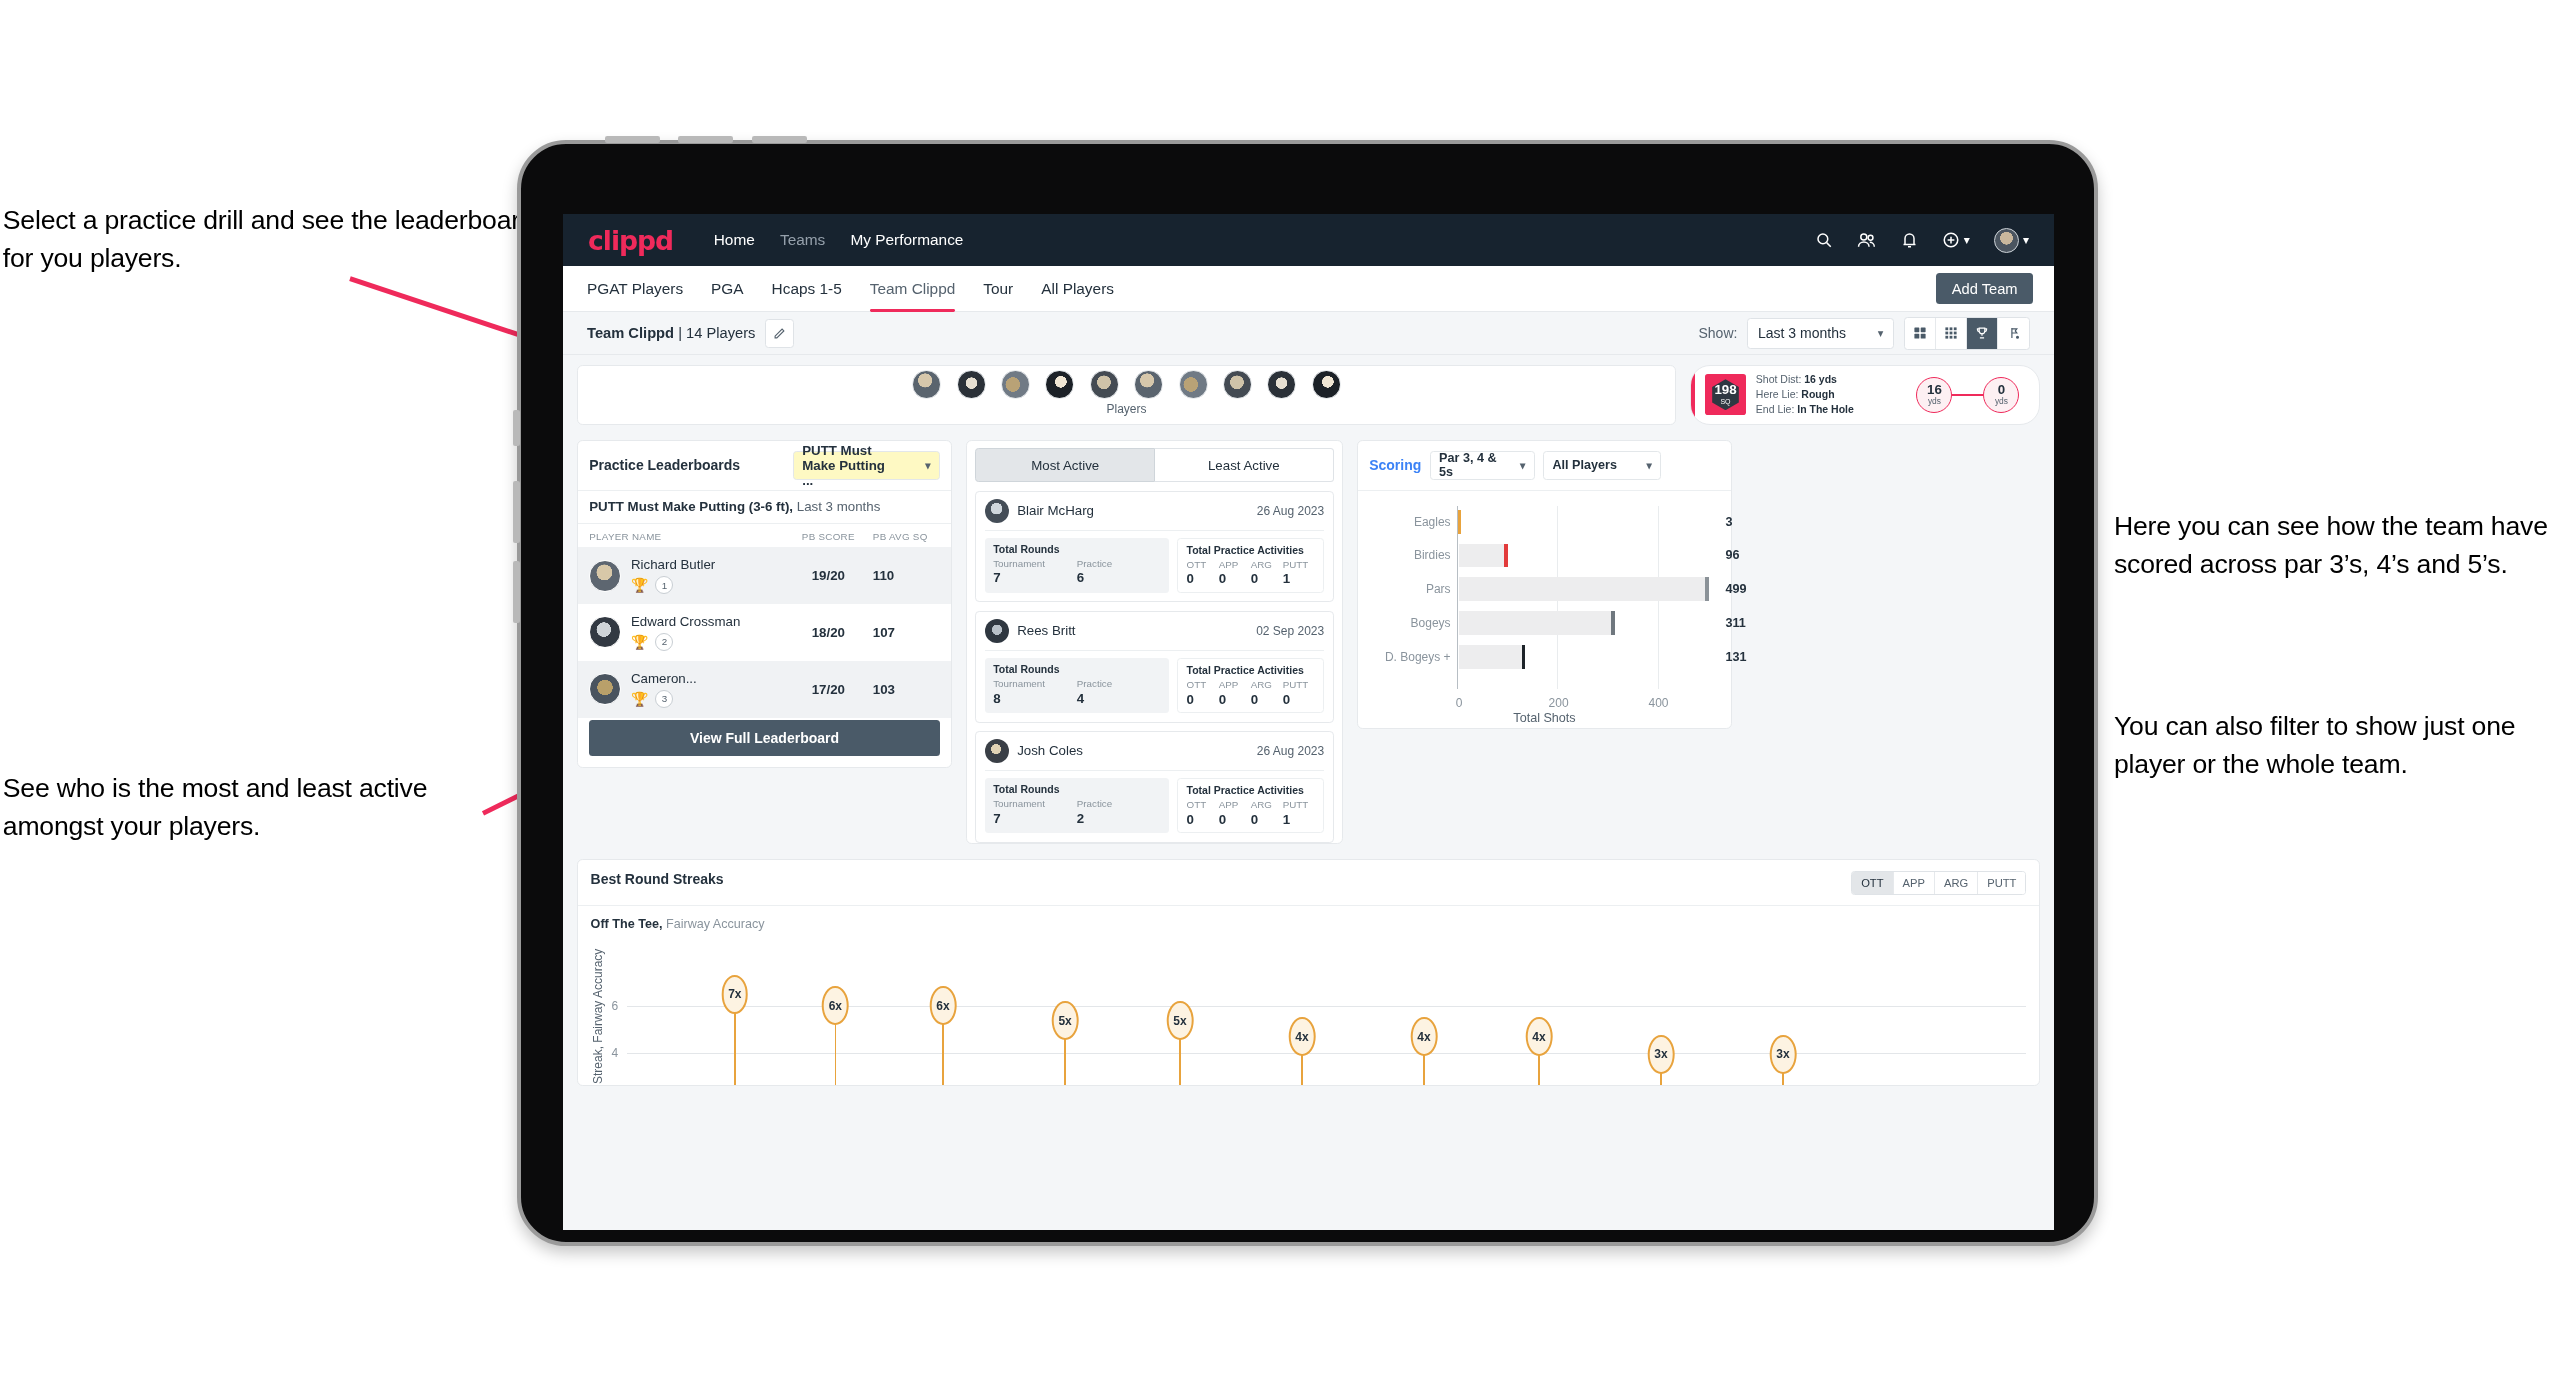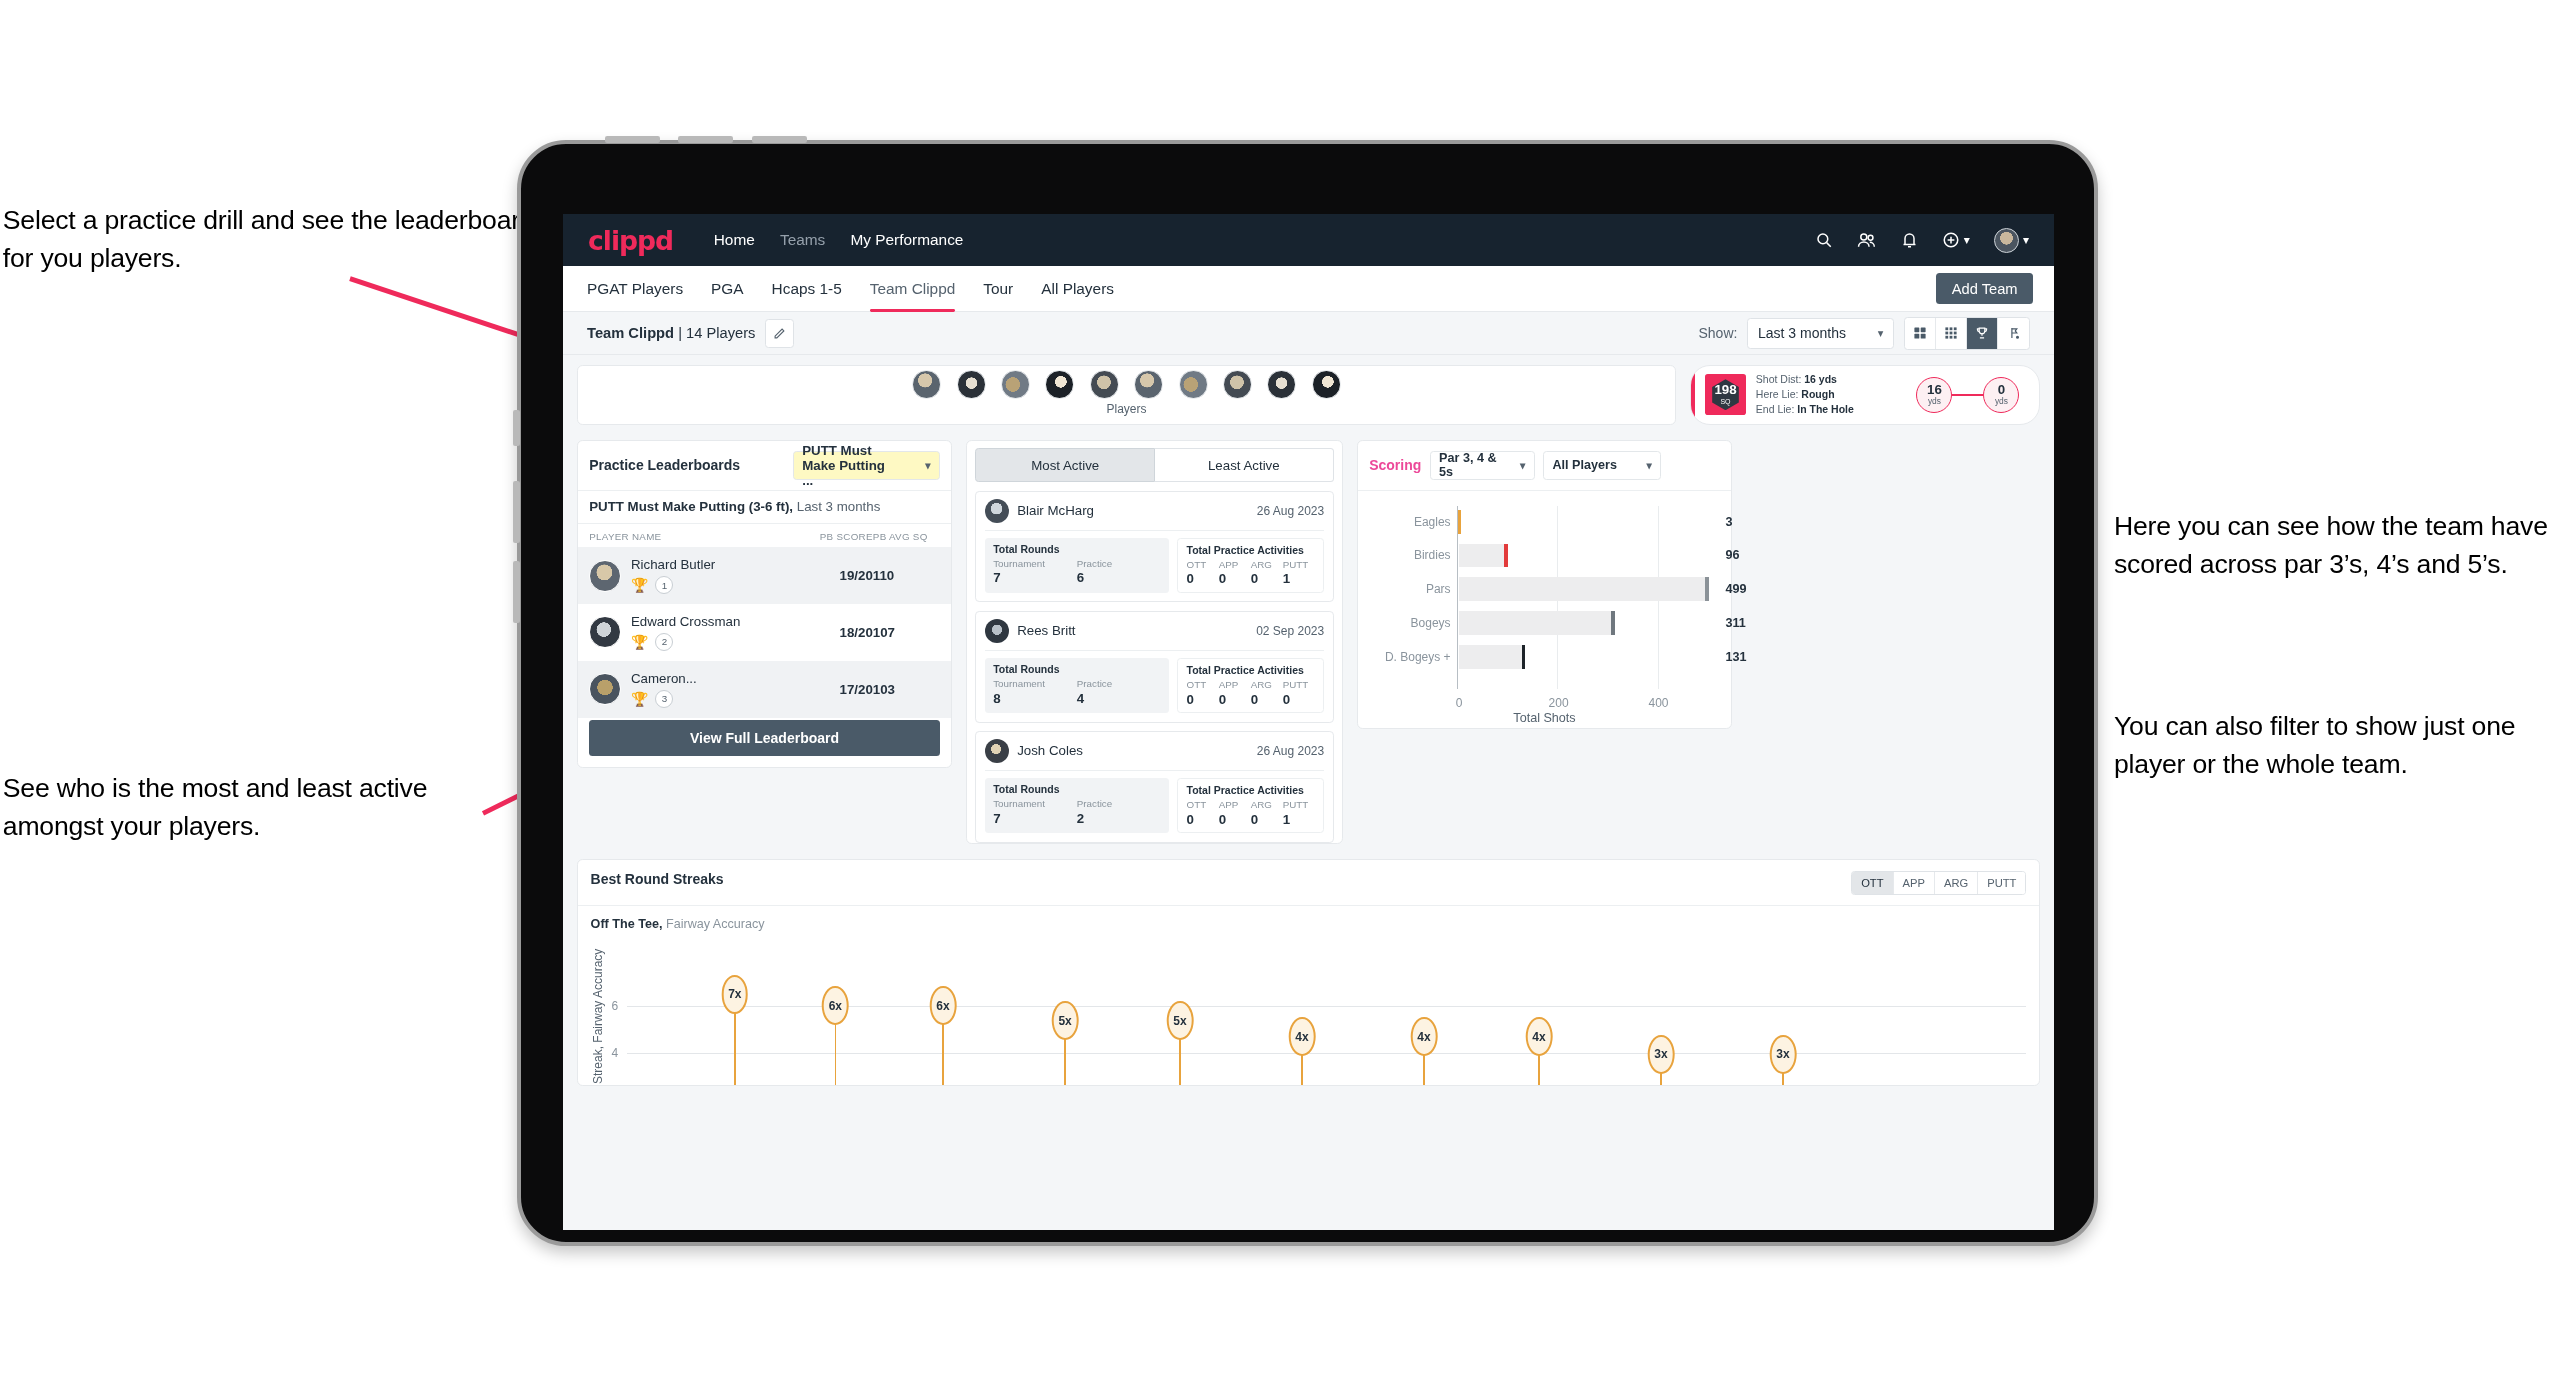--- a/index.html
+++ b/index.html
@@ -187,21 +187,21 @@
     font-size:13.3px; font-weight:700; color:#24313d; width:147px;
   }
   .lb-sub { padding: 8.4px 11.2px; font-size:13.3px; color:#24313d; border-bottom:0.7px solid #eceff1;}
   .lb-sub b { font-weight:700; }
   .lb-sub span { color:#55626e; }
   .lb-cols {
     display:flex; padding: 7px 11.2px 5.6px; font-size:9.8px; color:#8a949d;
     letter-spacing:0.3px;
   }
   .c-name { flex:1; }
-  .c-sc { width:89px; text-align:right; }
+  .c-sc { width:89px; text-align:center; }
   .c-sq { width:67px; text-align:left; }
   .lb-row { display:flex; align-items:center; padding: 9.8px 11.2px; min-height:56px; }
   .lb-row.alt { background:#f0f2f4; }
   .lb-av {
     width:32px;height:32px;border-radius:50%;flex:none;border:1.4px solid #fff;
     background: radial-gradient(circle at 48% 38%, #d8c8a8 0 32%, #5d6670 33% 100%);
     margin-right:9.8px;
   }
   .lb-av.b { background: radial-gradient(circle at 46% 42%, #cfd4d8 0 30%, #323942 31% 100%); }
   .lb-av.c { background: radial-gradient(circle at 50% 45%, #b9a06a 0 34%, #4a545f 35% 100%); }
@@ -243,21 +243,21 @@
   .st-box { background:#f1f3f5; border-radius:3.5px; padding:5.6px 8.4px; width:184px; }
   .st-box.light { background:#fff; border:0.7px solid #eceff1; flex:1; }
   .st-h { font-size:10.5px; font-weight:700; color:#24313d; }
   .st-cols { display:flex; margin-top:2.8px; }
   .st-col { flex:1; }
   .st-k { font-size:9.8px; color:#8a949d; }
   .st-v { font-size:13.3px; font-weight:700; color:#24313d; margin-top:1.4px; }
 
   
   .sc-head { display:flex; align-items:center; gap:8.4px; padding: 9.8px 11.2px; border-bottom:0.7px solid #eceff1;}
-  .sc-title { font-size:14px; font-weight:700; color:#ec4899; }
+  .sc-title { font-size:14px; font-weight:700; color:#3b82f6; }
   .sc-sel {
     border:0.7px solid #e3e7ea; border-radius:3.5px; background:#fff; height:29px;
     display:flex;align-items:center; padding:0 8.4px; gap:8.4px;
     font-size:12.6px; font-weight:700; color:#24313d;
   }
   .sc-sel.s1 { width:105px; }
   .sc-sel.s2 { width:118px; }
   .sc-plot { position:relative; height:237px; padding: 12.6px 9.8px 0 9.8px; }
   .sc-grid { position:absolute; left:99px; right:12.6px; top:15.4px; bottom:39px; }
   .gl { position:absolute; top:0; bottom:0; width:0.7px; background:#e9ecee; }

